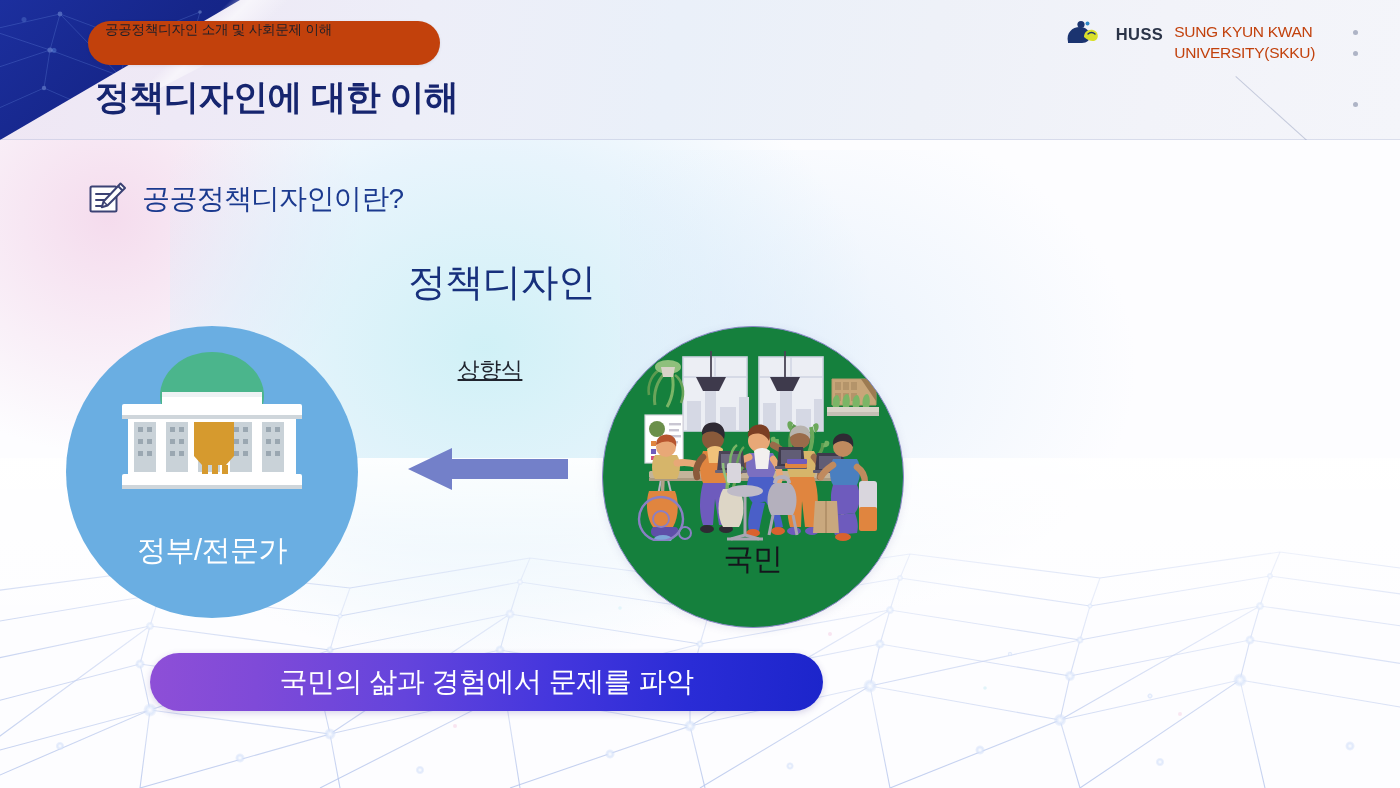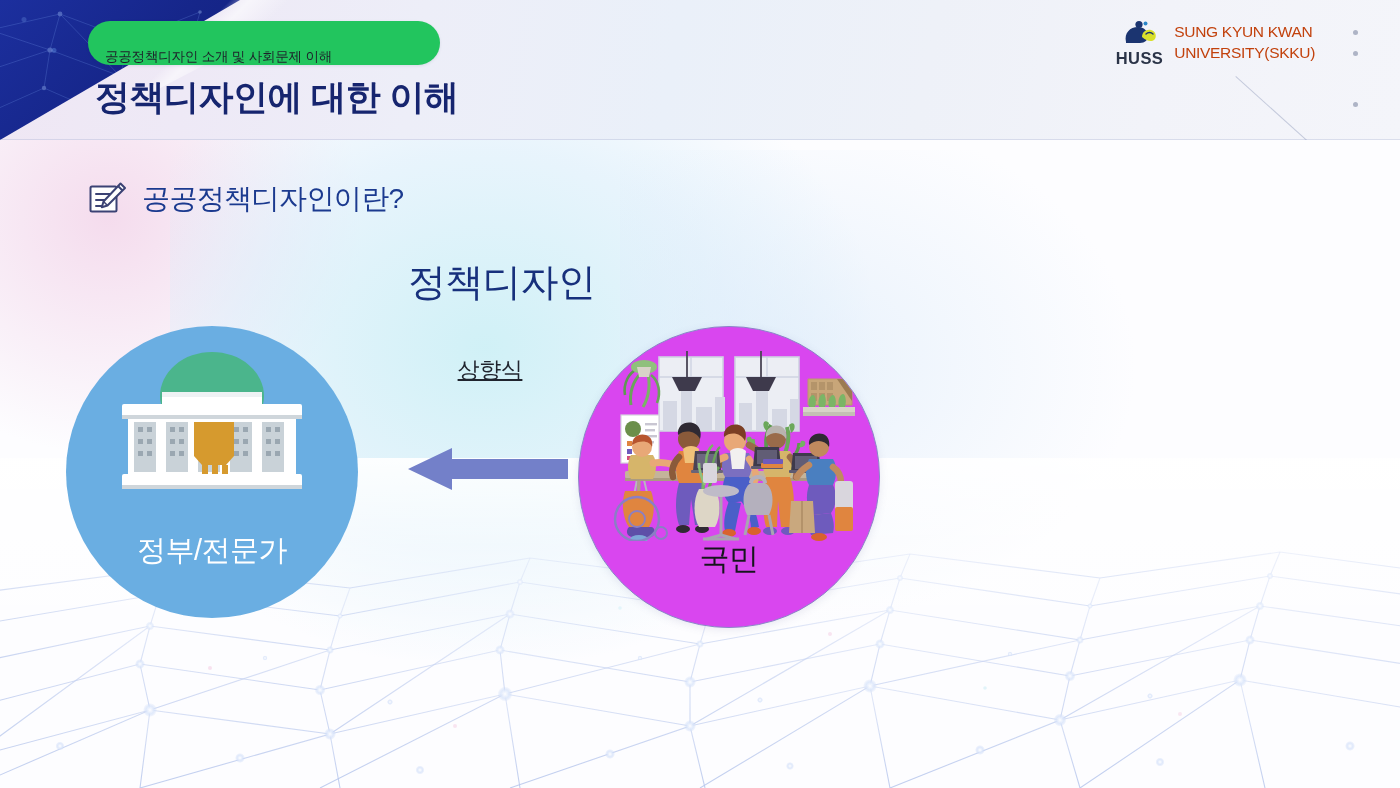--- a/index.html
+++ b/index.html
@@ -106,25 +106,25 @@
     transform: rotate(42deg);
     transform-origin: left top;
     pointer-events: none;
   }
 
   
   .breadcrumb-pill {
     position: absolute;
     left: 88px; top: 21px;
     width: 352px; height: 44px;
-    background: #22c55e;
+    background: #c2410c;
     border-radius: 22px;
     box-shadow: 0 1px 3px rgba(40,50,90,0.10);
     display: flex;
-    align-items: flex-end;
+    align-items: flex-start;
     padding: 0 16px 0 17px;
     z-index: 5;
   }
   .breadcrumb-text {
     font-size: 13.5px;
     line-height: 1.28;
     color: #1d1f29;
     font-weight: 400;
     letter-spacing: -0.2px;
   }
@@ -152,21 +152,21 @@
   }
   .logo-mark { display: block; }
   .logo-huss {
     font-size: 16.5px;
     font-weight: 700;
     color: #2b3448;
     letter-spacing: 0.4px;
     line-height: 1;
     margin-top: 2px;
   }
-  .logo-left-col { display: flex; flex-direction: column; align-items: center; gap: 2px; }
+  .logo-left-col { display: flex; flex-direction: row; align-items: center; gap: 14px; }
   .logo-name {
     font-size: 15.5px;
     line-height: 1.16;
     color: #c2410c;
     font-weight: 400;
     letter-spacing: -0.3px;
     white-space: nowrap;
     padding-top: 3px;
   }
   .logo-dots {
@@ -264,24 +264,24 @@
     font-size: 22px;
     color: #20242e;
     letter-spacing: -0.2px;
     line-height: 1.34;
     white-space: nowrap;
   }
 
   
   .citizen-circle {
     position: absolute;
-    left: 578px; top: 326px;
+    left: 602px; top: 326px;
     width: 302px; height: 302px;
     border-radius: 50%;
-    background: #d946ef;
+    background: #15803d;
     border: 1.6px solid #8a86c8;
     box-shadow: 0 2px 9px rgba(90,90,150,0.13);
     z-index: 3;
     overflow: hidden;
   }
   .citizen-art {
     position: absolute;
     left: 50%; top: 24px;
     transform: translateX(-50%);
   }
@@ -759,14 +759,17 @@
 
       <rect x="158" y="112" width="22" height="5" rx="1" fill="#e0853f"></rect>
       <rect x="160" y="108" width="20" height="5" rx="1" fill="#6e5bbd"></rect>
 
       <path d="M188,150 L210,150 L212,182 L186,182 Z" fill="#c9a87e"></path>
       <line x1="199" y1="150" x2="199" y2="182" stroke="#b3926a" stroke-width="2"></line>
     </svg>
     <div class="citizen-label">국민</div>
   </div>
 
+  <div class="bottom-banner">
+    <span class="bottom-banner-text">국민의 삶과 경험에서 문제를 파악</span>
+  </div>
 
 </div>
 
 </body></html>

